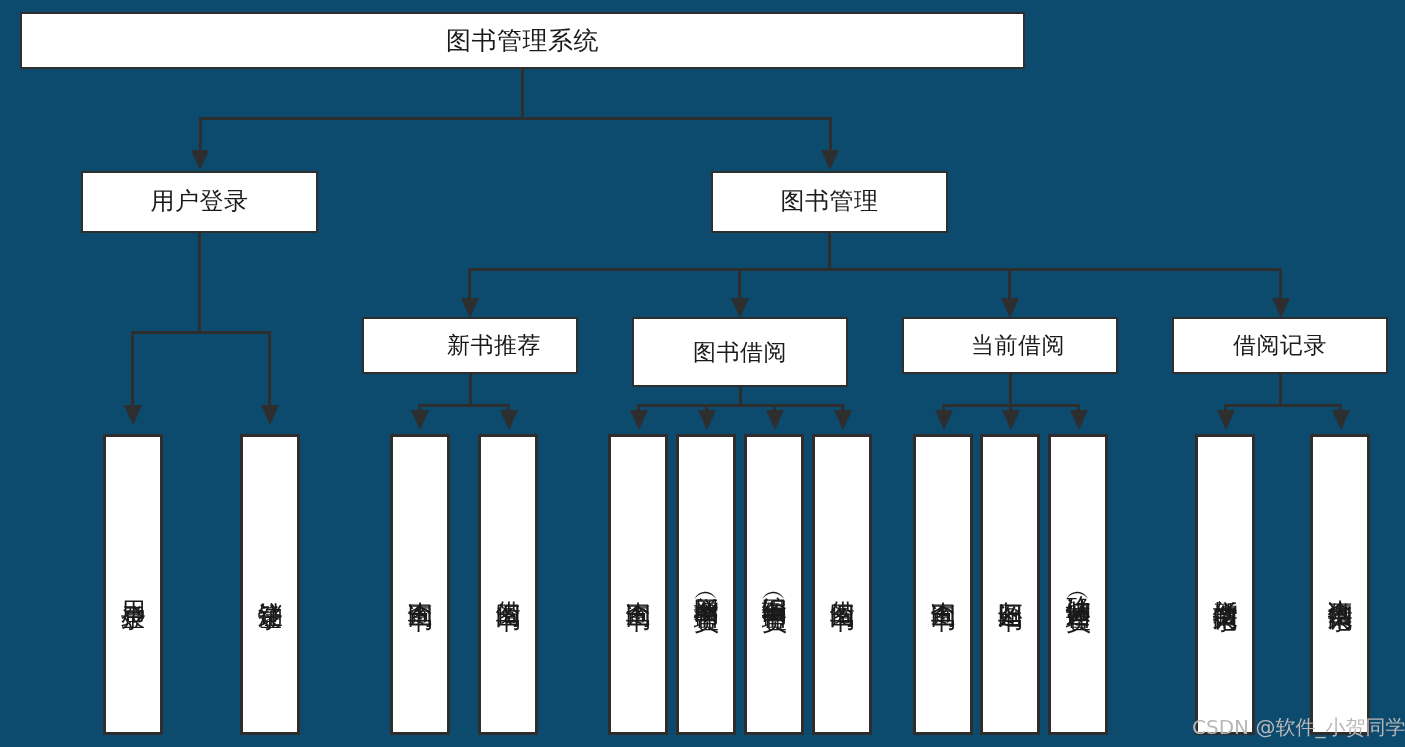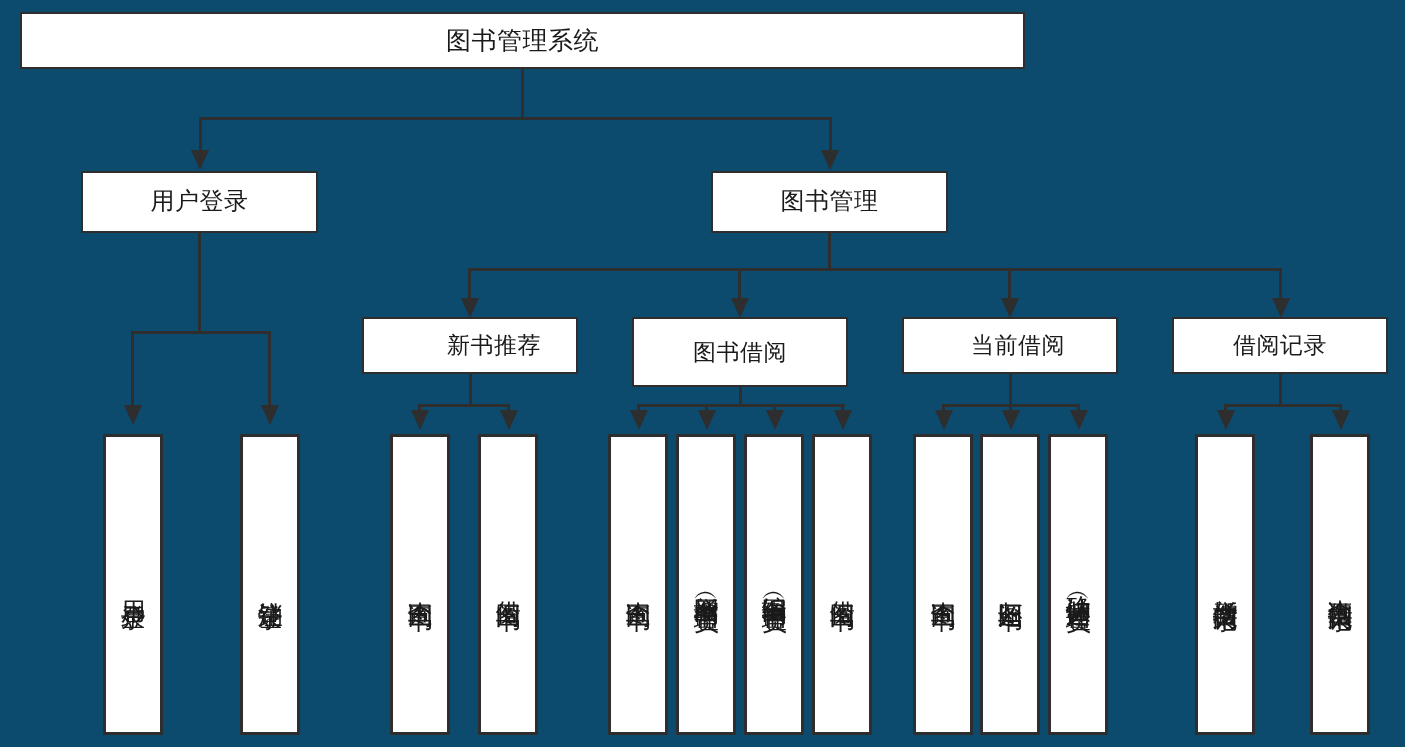--- a/index.html
+++ b/index.html
@@ -197,14 +197,15 @@
   <div class="node node-leaf" style="left:1048px; top:434px; width:60px; height:301px;">
     <span class="label">确认归还（管理员）</span>
   </div>
   <div class="node node-leaf" style="left:1195px; top:434px; width:60px; height:301px;">
     <span class="label">新增借阅记录</span>
   </div>
   <div class="node node-leaf" style="left:1310px; top:434px; width:60px; height:301px;">
     <span class="label">查询借阅记录</span>
   </div>
 
+  <div id="watermark" style="left:1192px; top:714px;">CSDN @软件_小贺同学</div>
 
 </div>
 
 </body></html>

